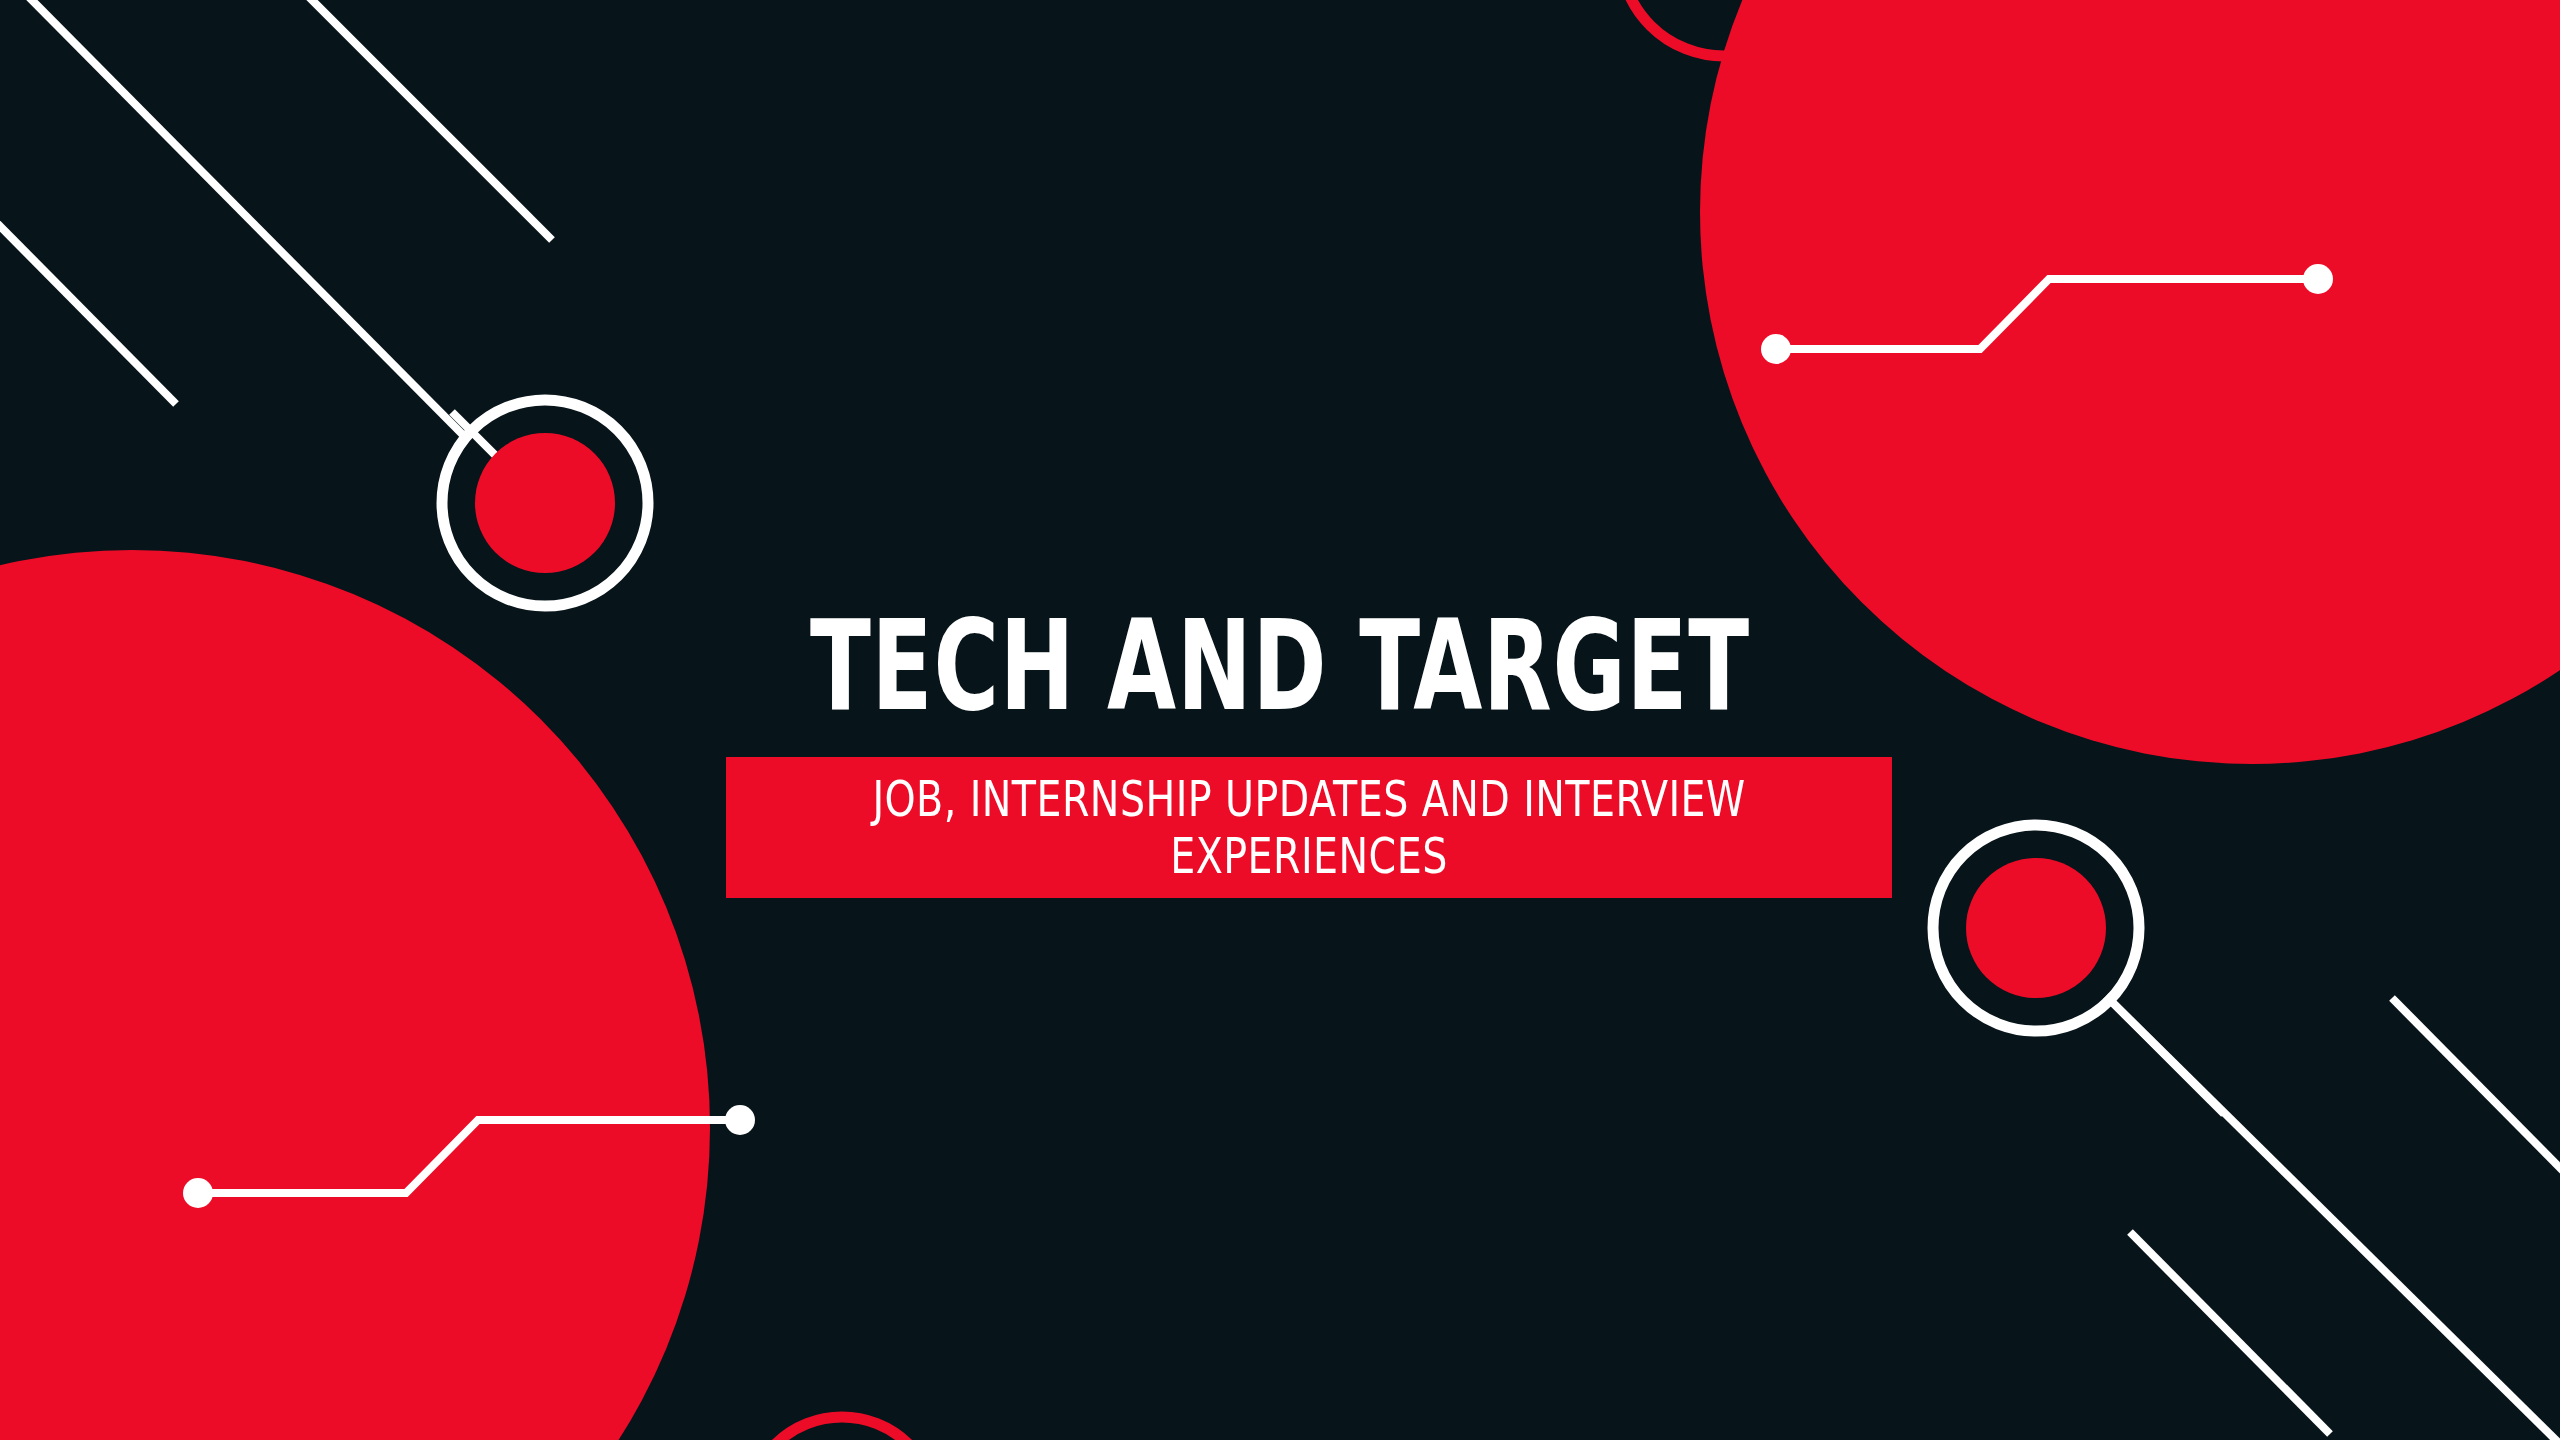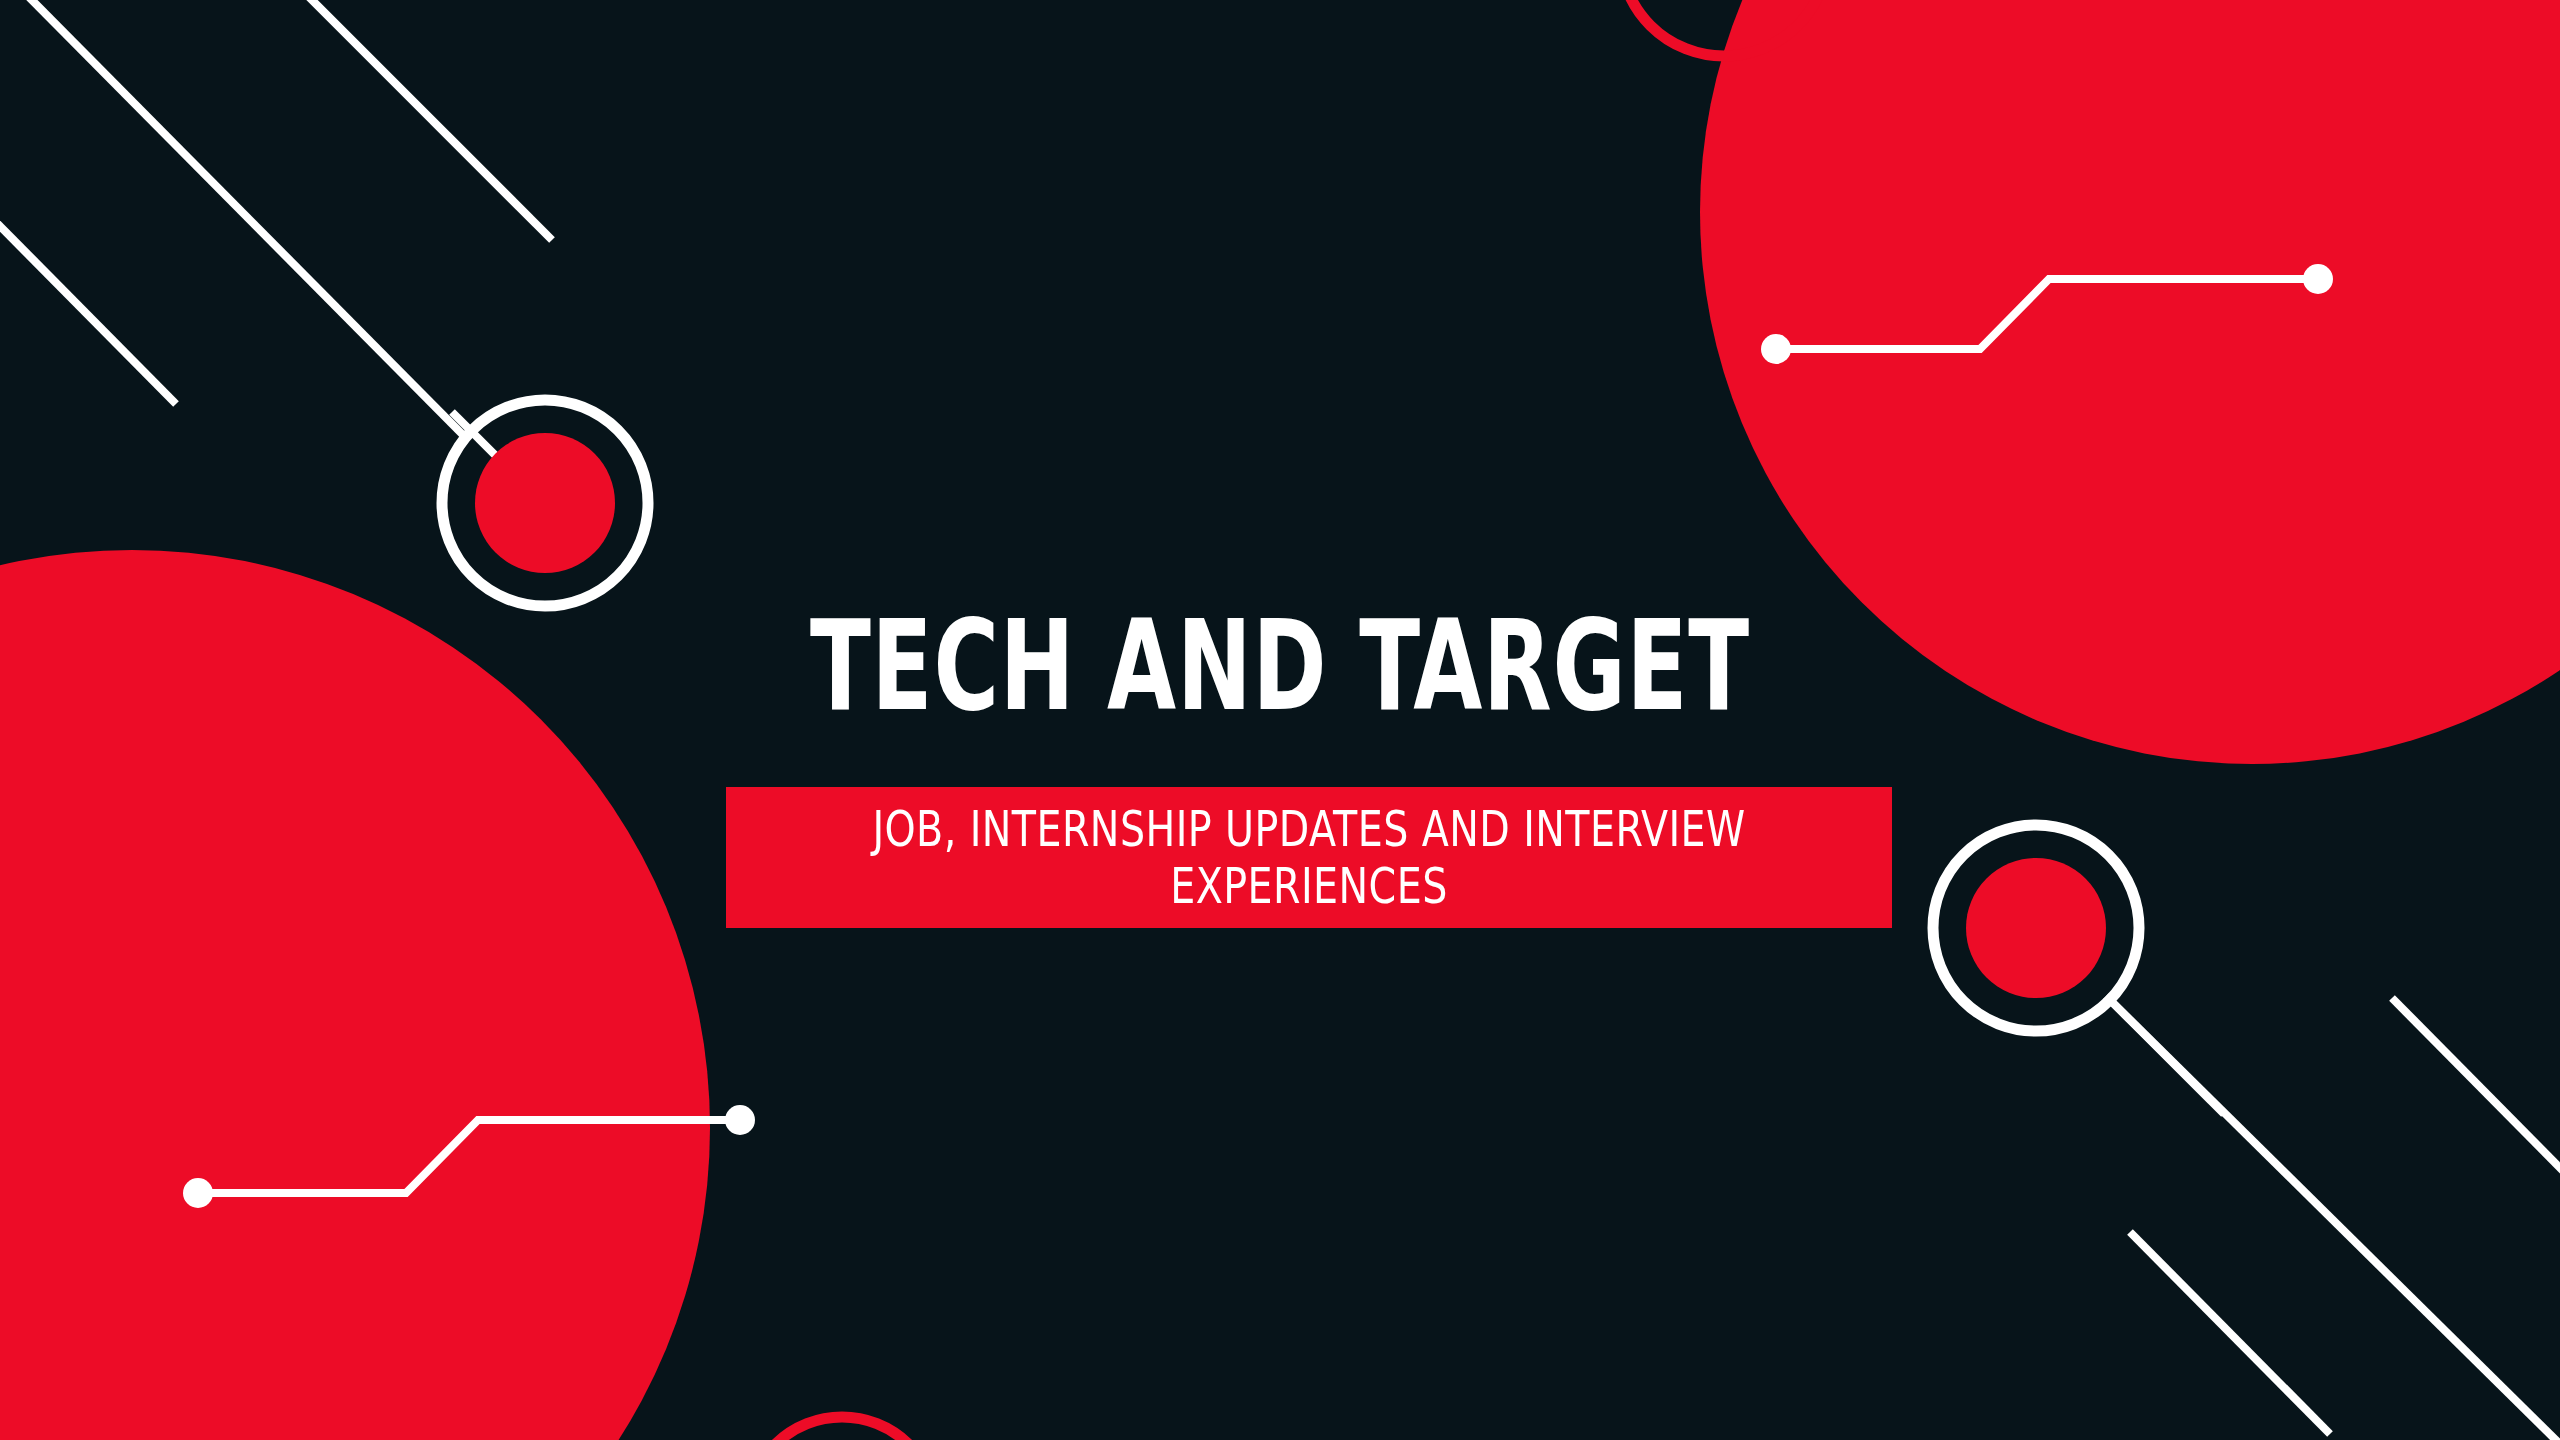--- a/index.html
+++ b/index.html
@@ -52,21 +52,21 @@
     letter-spacing: 1px;
     white-space: nowrap;
     transform: scaleX(0.80);
     transform-origin: 50% 50%;
     margin: 0;
   }
 
   #subtitle-band {
     position: absolute;
     left: 726px;
-    top: 787px;
+    top: 757px;
     width: 1166px;
     height: 141px;
     background: #ed0c27;
     box-sizing: border-box;
     display: flex;
     align-items: center;
     justify-content: flex-start;
   }
 
   #subtitle-text {

